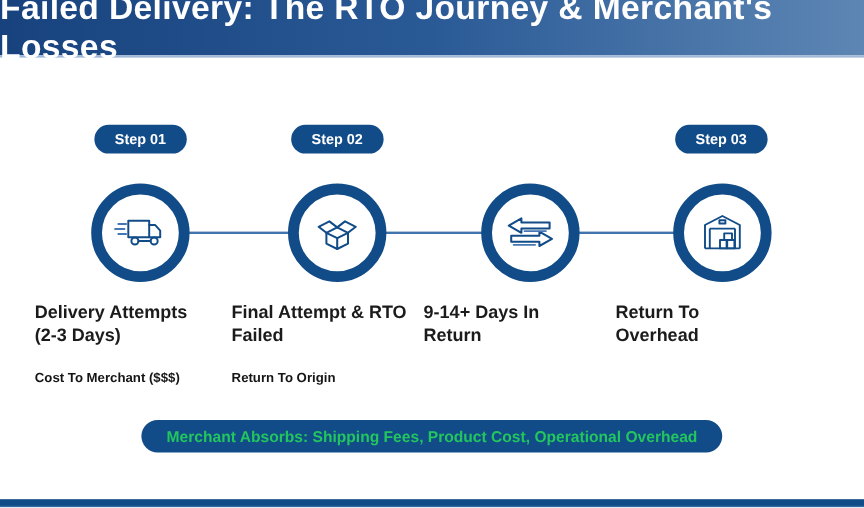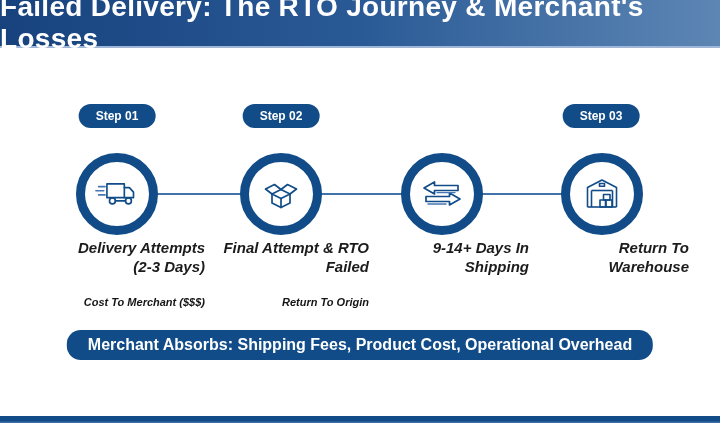--- a/index.html
+++ b/index.html
@@ -47,43 +47,42 @@
     border: 9px solid var(--primary-blue, #114c88);
     border-radius: 50%;
     display: flex; align-items: center; justify-content: center;
   }
   .circle svg { display: block; }
   .ic-main { color: var(--primary-blue, #1b4f8e); }
   .ic-accent { color: var(--icon-accent, #4577b5); }
 
   
   .step-text {
-    position: absolute; top: 238px;
+    position: absolute; top: 251px;
     width: 176px;
     transform: translateX(-50%);
-    text-align: right;
-    font-style: italic;
+    text-align: left;
   }
   .step-title {
     font-size: 15px; font-weight: bold; line-height: 19px;
     color: var(--text-dark, #1b1b1b);
   }
   .step-sub {
     margin-top: 19px;
     font-size: 11px; font-weight: bold; line-height: 14px;
     color: #151515;
   }
   .line { display: block; }
 
   
   .footer-pill {
-    position: absolute; top: 330px; left: 360px;
+    position: absolute; top: 350px; left: 360px;
     transform: translateX(-50%);
     background: var(--primary-blue, #114c88);
-    color: #ffffff; font-size: 16px; font-weight: bold;
+    color: #22c55e; font-size: 13px; font-weight: bold;
     padding: 6px 21px; border-radius: 14px;
     white-space: nowrap;
   }
 
   
   .bottom-bar {
     position: absolute; left: 0; top: 416px;
     width: 720px; height: 7px;
     background: linear-gradient(180deg, var(--primary-blue, #114c88) 0%, var(--primary-blue, #114c88) 70%, #4d7cb0 100%);
   }
@@ -185,28 +184,28 @@
       <span class="line">Failed</span>
     </div>
     <div class="step-sub">
       <span class="line">Return To Origin</span>
     </div>
   </div>
 
   <div class="step-text" style="left:441px">
     <div class="step-title">
       <span class="line">9-14+ Days In</span>
-      <span class="line">Shipping</span>
+      <span class="line">Return</span>
     </div>
   </div>
 
   <div class="step-text" style="left:601px">
     <div class="step-title">
       <span class="line">Return To</span>
-      <span class="line">Warehouse</span>
+      <span class="line">Overhead</span>
     </div>
   </div>
 
   <div class="footer-pill">
     <span>Merchant Absorbs: Shipping Fees, Product Cost, Operational Overhead</span>
   </div>
 
   <div class="bottom-bar"></div>
 
 </div>

